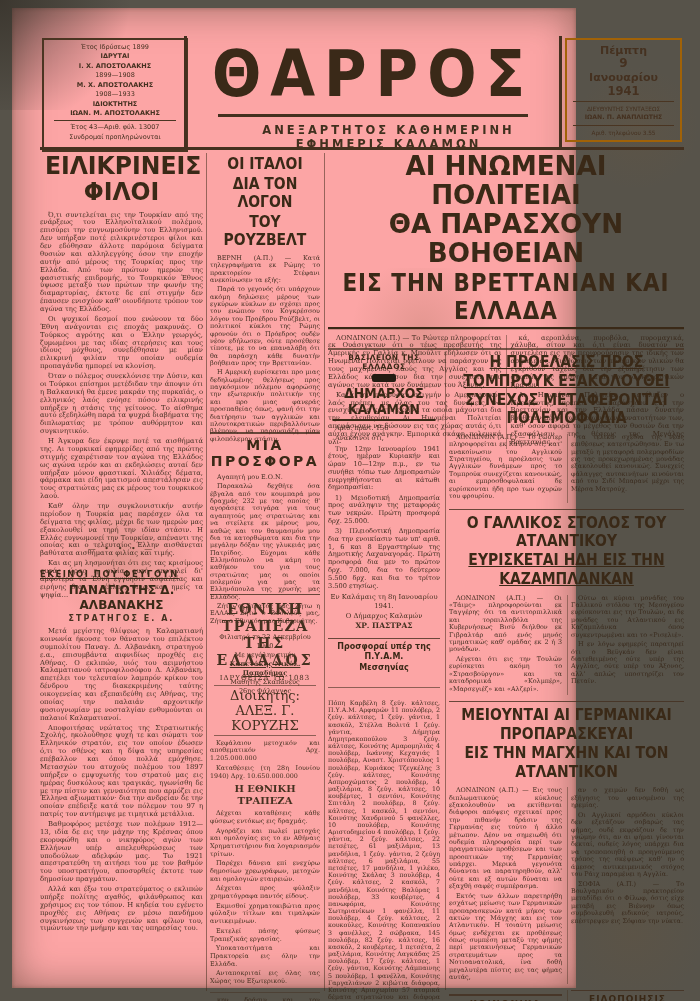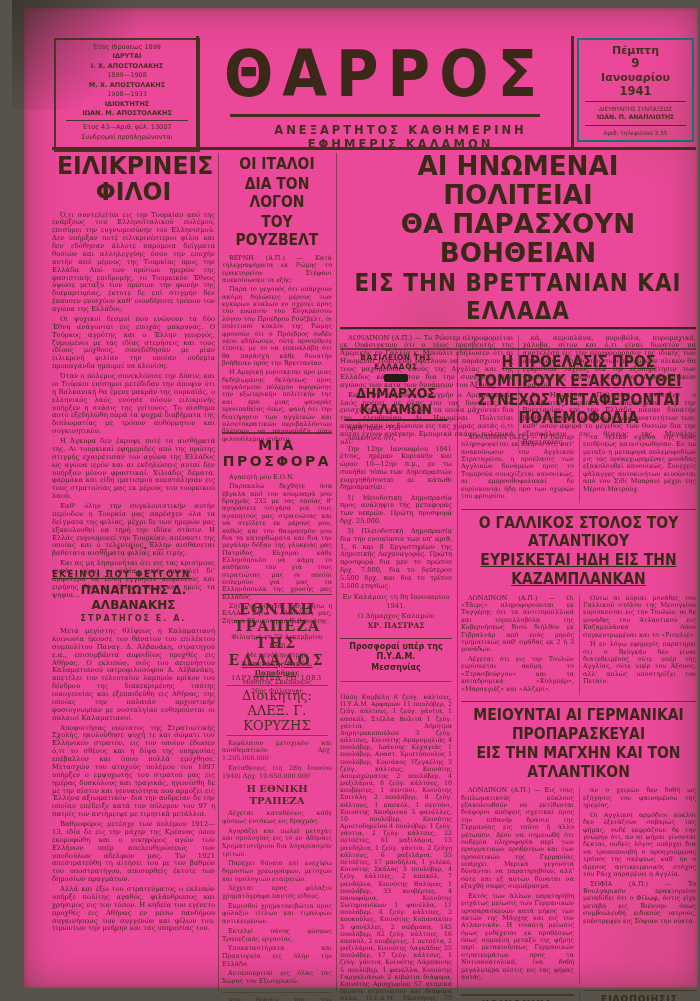--- a/index.html
+++ b/index.html
@@ -1,19 +1,19 @@
 <!DOCTYPE html>
 <html><head>
 <meta charset="utf-8">
 <style>
   html,body{margin:0;padding:0;background:#3f3c35;}
   .page{position:relative;width:700px;height:1001px;overflow:hidden;
         background:#57534a;font-family:"DejaVu Serif",serif;}
-  .paper{position:absolute;left:24px;top:8px;width:674px;height:980px;
-         background:#ec4899;
+  .paper{position:absolute;left:12px;top:8px;width:564px;height:980px;
+         background:#fca5a5;
          box-shadow:inset 0 0 38px rgba(70,55,38,.55), inset 0 0 4px rgba(60,45,30,.4);
          color:#453120;}
   .stain{position:absolute;pointer-events:none;}
   .stain.tl{left:-12px;top:-8px;width:150px;height:110px;
     background:radial-gradient(circle at 0 0, rgba(45,40,33,.65), rgba(45,40,33,0) 70%);}
   .stain.s1{left:330px;top:260px;width:160px;height:120px;
     background:radial-gradient(circle, rgba(120,85,50,.18), transparent 70%);}
   .stain.s2{left:40px;top:470px;width:140px;height:160px;
     background:radial-gradient(circle, rgba(125,90,55,.20), transparent 70%);}
   .stain.s3{left:560px;top:60px;width:130px;height:120px;
@@ -29,21 +29,21 @@
   .founders-box .sep{border-top:1px solid #4a3522;margin:2px 8px;}
   .mast-bar{position:absolute;top:28px;width:3px;height:111px;background:#44301f;}
   .mast-bar.l{left:172px}.mast-bar.r{left:547px}
   .title-area{position:absolute;left:178px;top:30px;width:366px;height:108px;text-align:center;}
   .paper-title{font-family:"DejaVu Sans",sans-serif;font-weight:bold;font-size:58px;
     letter-spacing:9px;line-height:66px;color:#3a2918;transform:scaleY(1.1);transform-origin:top center;}
   .title-rule{height:3px;background:#44301f;margin:10px 28px 0 28px;}
   .paper-subtitle{margin-top:6px;font-family:"DejaVu Sans",sans-serif;font-weight:bold;
     font-size:11.5px;letter-spacing:3px;color:#40301e;margin-left:31px;}
   .date-box{position:absolute;left:553px;top:30px;width:117px;height:104px;
-    border:2px solid #0f766e;text-align:center;font-family:"DejaVu Sans",sans-serif;padding-top:4px;box-sizing:border-box;}
+    border:2px solid #a16207;text-align:center;font-family:"DejaVu Sans",sans-serif;padding-top:4px;box-sizing:border-box;}
   .date-box .dn{font-weight:bold;font-size:11px;}
   .date-box .dd{font-weight:bold;font-size:12px;line-height:1.15;}
   .date-box .dm{font-weight:bold;font-size:11px;}
   .date-box .dy{font-weight:bold;font-size:11.5px;}
   .date-box .sep{border-top:1px solid #4a3522;margin:3px 6px;}
   .date-box .sm{font-size:5.8px;line-height:1.4;}
   .date-box .smb{font-size:6.2px;font-weight:bold;line-height:1.4;}
   .mast-rule{position:absolute;left:28px;top:139px;width:644px;height:3px;
     border-top:2px solid #44301f;border-bottom:1px solid #44301f;box-sizing:border-box;}
 
@@ -107,21 +107,21 @@
   .kingdom{font-size:7.5px;text-align:center;letter-spacing:.5px;}
   .emblem-bar{width:24px;height:8px;background:#241b12;border-radius:2px;margin:3px auto;}
   .mayor-title{font-size:13.5px;text-align:center;border-bottom:2px solid #3a2917;
     padding-bottom:2px;margin-bottom:4px;transform:scaleX(.92);}
   .mayor-body{font-size:6.6px;line-height:1.18;text-align:justify;color:rgba(56,40,26,.95);}
   .mayor-body p{margin:0 0 2.5px 0;text-indent:7px;}
   .mayor-sig{text-align:center;font-size:6.8px;line-height:1.4;}
   .mayor-sig .b{font-weight:bold;font-size:7.5px;text-align:center;}
   .pyam{margin-top:6px;border-top:1.5px solid rgba(68,48,31,.8);padding-top:3px;}
   .pyam .hd{font-size:8px;text-align:center;line-height:1.3;border-bottom:1px solid rgba(68,48,31,.6);
-    padding-bottom:8px;margin-bottom:11px;}
+    padding-bottom:14px;margin-bottom:11px;}
   .pyam .list{font-size:6.3px;line-height:1.14;text-align:justify;color:rgba(56,40,26,.95);}
 
   
   .subright{position:absolute;left:437px;top:345px;width:235px;}
   .sect{margin-bottom:6px;}
   .sect .hl{font-size:15px;line-height:1.25;text-align:center;transform:scaleX(.93);}
   .sect .hl.u{text-decoration:underline;}
   .sect.ruled{border-top:1.5px solid rgba(68,48,31,.8);padding-top:4px;}
   .sect .two-col{margin-top:6px;}
   .sect .small-txt p{margin-bottom:2.5px;}

